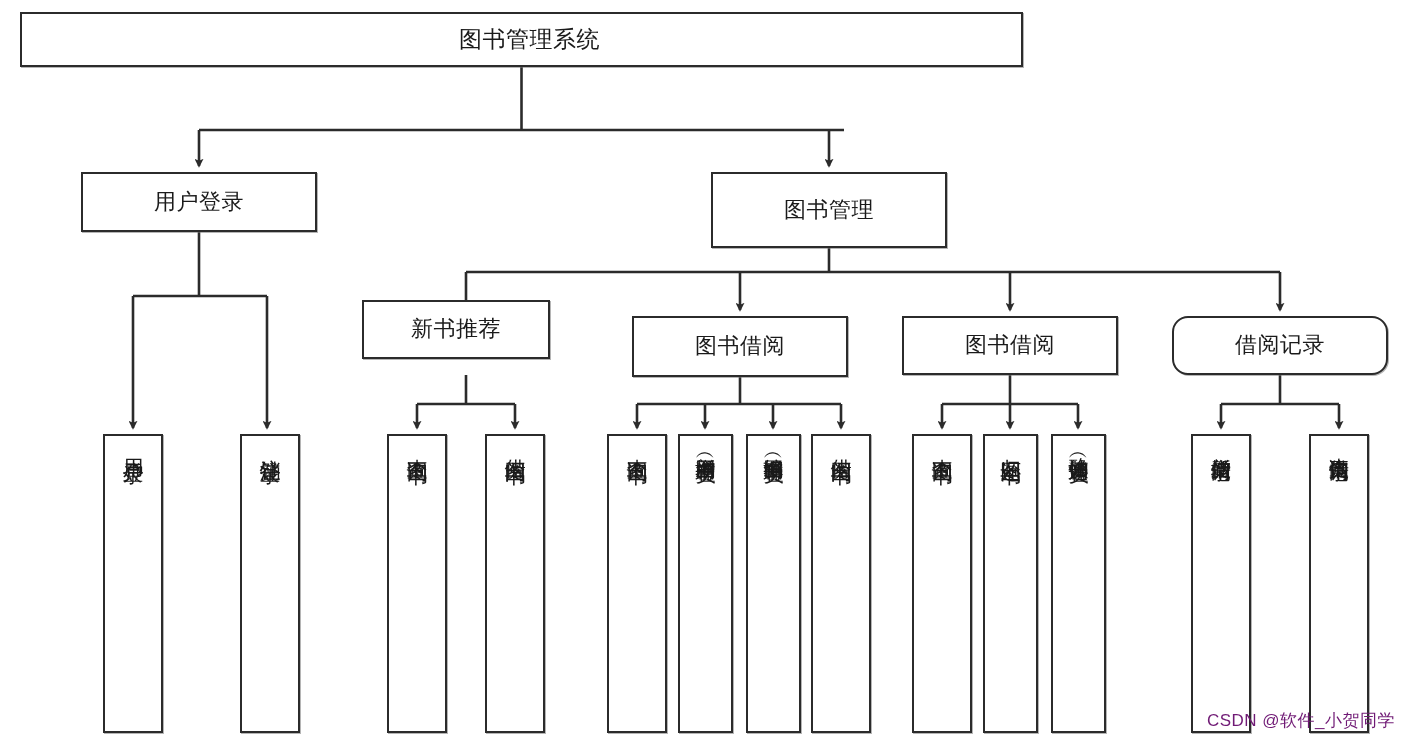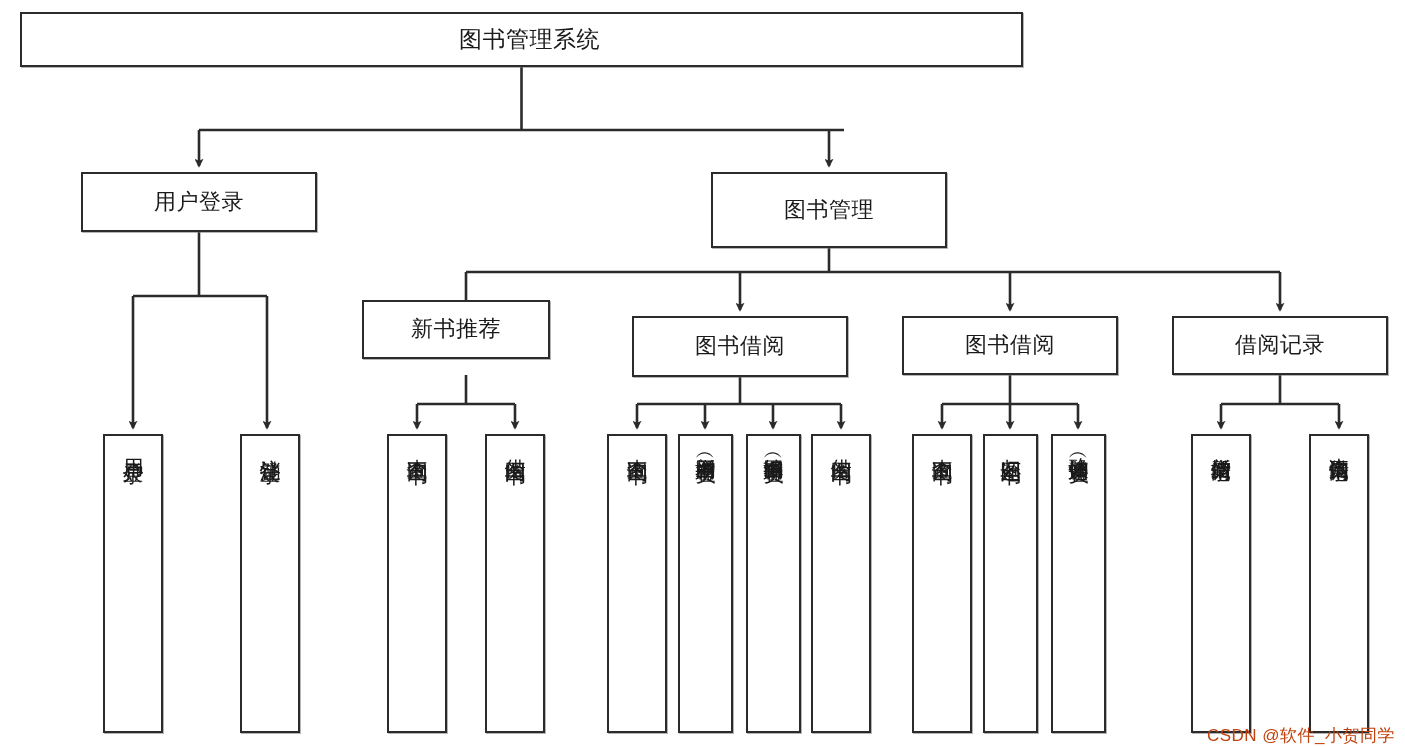--- a/index.html
+++ b/index.html
@@ -66,23 +66,23 @@
     white-space: normal;
     max-height: 285px;
   }
   .node.vertical.tall-text .node-label {
     font-size: 20px;
     letter-spacing: 1px;
   }
   #watermark {
     position: absolute;
     right: 10px;
-    bottom: 0;
+    bottom: 15px;
     font-size: 17px;
-    color: #c2410c;
+    color: #701a75;
     letter-spacing: 0.5px;
     white-space: nowrap;
     user-select: none;
     text-align: center;
   }
 </style>
 </head>
 <body>
 
 <div id="diagram-root">
@@ -156,21 +156,21 @@
   </div>
 
   <div class="node horizontal" style="left:632px; top:316px; width:216px; height:61px;">
     <span class="node-label">图书借阅</span>
   </div>
 
   <div class="node horizontal" style="left:902px; top:316px; width:216px; height:59px;">
     <span class="node-label">图书借阅</span>
   </div>
 
-  <div class="node horizontal" style="left:1172px; top:316px; width:216px; height:59px;">
+  <div class="node horizontal" style="left:1172px; top:316px; width:216px; height:59px;border-radius:16px;">
     <span class="node-label">借阅记录</span>
   </div>
 
   <div class="node vertical" style="left:103px; top:434px; width:60px; height:299px;">
     <span class="node-label">用户登录</span>
   </div>
 
   <div class="node vertical" style="left:240px; top:434px; width:60px; height:299px;">
     <span class="node-label">注销登录</span>
   </div>

